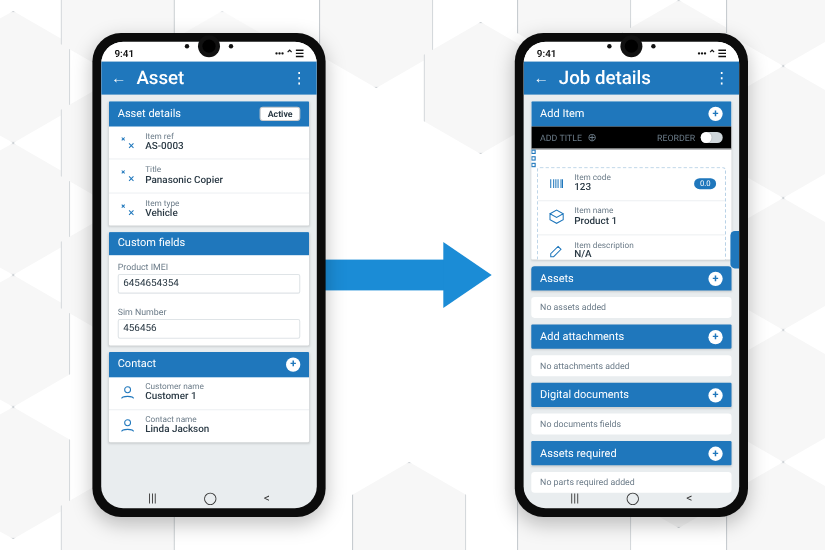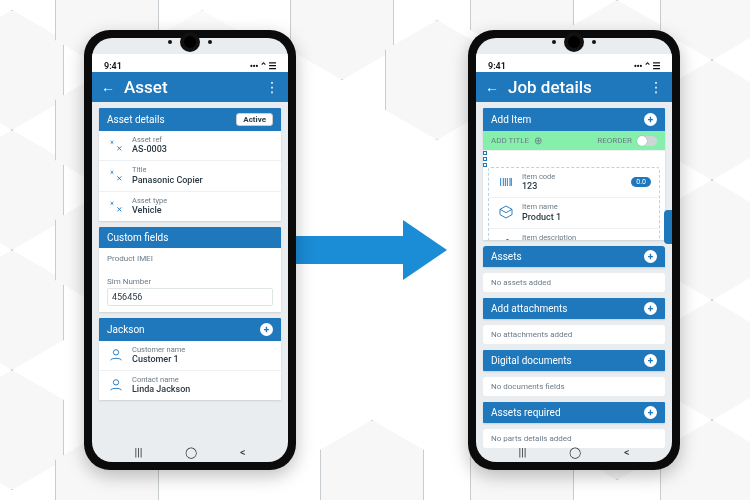--- a/index.html
+++ b/index.html
@@ -68,21 +68,21 @@
   .screen { width:100%; height:100%; background:var(--screen-bg);
     border-radius:20px; overflow:hidden; display:flex; flex-direction:column;
     position:relative;
   }
   .nav-gesture { position:absolute; bottom:3px; left:0; right:0; display:flex;
     justify-content:space-evenly; color:#333; font-size:11px; z-index:4;}
 
   
   .statusbar { height:18px; background:#fff; font-size:9px; font-weight:600;
     display:flex; align-items:flex-end; justify-content:space-between;
-    padding:2px 12px 1px; color:#111;margin-top:16px; }
+    padding:2px 12px 1px; color:#111; }
   .statusbar .r { letter-spacing:-.5px; }
 
   
   .appbar { background:var(--brand); color:#fff; height:30px;
     display:flex; align-items:center; padding:0 8px; gap:8px; flex-shrink:0;}
   .appbar .title { font-size:17px; font-weight:500; flex:1; }
   .appbar .icon-btn { width:16px; text-align:center; font-size:14px; line-height:1; }
 
   
   .content { flex:1; overflow:hidden; padding:6px 7px 14px; display:flex;
@@ -111,21 +111,21 @@
   .field-block .lbl { color:var(--ink-soft); font-size:8px; margin:2px 0 2px; }
   .field-block input {
     width:100%; border:1px solid #dfe4e7; font-size:9px; padding:3px 4px;
     border-radius:2px; color:var(--ink);
   }
 
   .empty-note { background:#fff; border-radius:3px; padding:5px 8px;
     color:var(--ink-soft); font-size:8px; }
 
   
-  .additem-hdr { display:flex; align-items:center; background:#86efac;
+  .additem-hdr { display:flex; align-items:center; background:#000000;
     padding:4px 8px; border-bottom:1px solid #eef1f3; font-size:8px;
     color:var(--ink-soft); gap:5px; }
   .additem-hdr .spacer { flex:1; }
   .toggle { width:20px; height:10px; border-radius:6px; background:#cfd6da; position:relative; }
   .toggle::after { content:""; position:absolute; width:10px; height:10px; border-radius:50%;
     background:#fff; box-shadow:0 0 1px rgba(0,0,0,.4); left:0; top:0; }
 
   .item-card { background:#fff; border:1px dashed #b9d2e6; border-radius:3px;
     margin:0 5px 6px; }
   .item-card .row .pill { margin-left:auto; background:var(--brand); color:#fff;
@@ -195,21 +195,21 @@
           <span class="spacer"></span>
           <span class="badge">Active</span>
         </div>
         <div class="row">
           <span class="icn">
             <svg viewBox="0 0 24 24">
                 <path d="M4 6l4 4M8 6l-4 4M14 14l6 6M20 14l-6 6"></path>
               </svg>
           </span>
           <span class="kv">
-            <div class="lbl">Asset ref</div>
+            <div class="lbl">Item ref</div>
             <div class="val">AS-0003</div>
           </span>
         </div>
         <div class="row">
           <span class="icn">
             <svg viewBox="0 0 24 24">
                 <path d="M4 6l4 4M8 6l-4 4M14 14l6 6M20 14l-6 6"></path>
               </svg>
           </span>
           <span class="kv">
@@ -217,42 +217,43 @@
             <div class="val">Panasonic Copier</div>
           </span>
         </div>
         <div class="row">
           <span class="icn">
             <svg viewBox="0 0 24 24">
                 <path d="M4 6l4 4M8 6l-4 4M14 14l6 6M20 14l-6 6"></path>
               </svg>
           </span>
           <span class="kv">
-            <div class="lbl">Asset type</div>
+            <div class="lbl">Item type</div>
             <div class="val">Vehicle</div>
           </span>
         </div>
       </div>
 
       <div class="card">
         <div class="section-hdr">
           <span>Custom fields</span>
         </div>
         <div class="field-block">
           <div class="lbl">Product IMEI</div>
+          <input value="6454654354" style="">
         </div>
         <div class="field-block">
           <div class="lbl">Sim Number</div>
           <input value="456456" style="">
         </div>
       </div>
 
       <div class="card">
         <div class="section-hdr">
-          <span>Jackson</span>
+          <span>Contact</span>
           <span class="spacer"></span>
           <span class="plus">+</span>
         </div>
         <div class="row">
           <span class="icn">
             <svg viewBox="0 0 24 24">
                 <circle cx="12" cy="8" r="4"></circle>
                 <path d="M4 20c0-4 16-4 16 0"></path>
               </svg>
           </span>
@@ -378,21 +379,21 @@
         <span class="spacer"></span>
         <span class="plus">+</span>
       </div>
       <div class="empty-note">No documents fields</div>
 
       <div class="section-hdr card">
         <span>Assets required</span>
         <span class="spacer"></span>
         <span class="plus">+</span>
       </div>
-      <div class="empty-note">No parts details added</div>
+      <div class="empty-note">No parts required added</div>
 
     </div>
     <div class="nav-gesture">
       <span>|||</span>
       <span>◯</span>
       <span>&lt;</span>
     </div>
   </div>
 </div>
 

